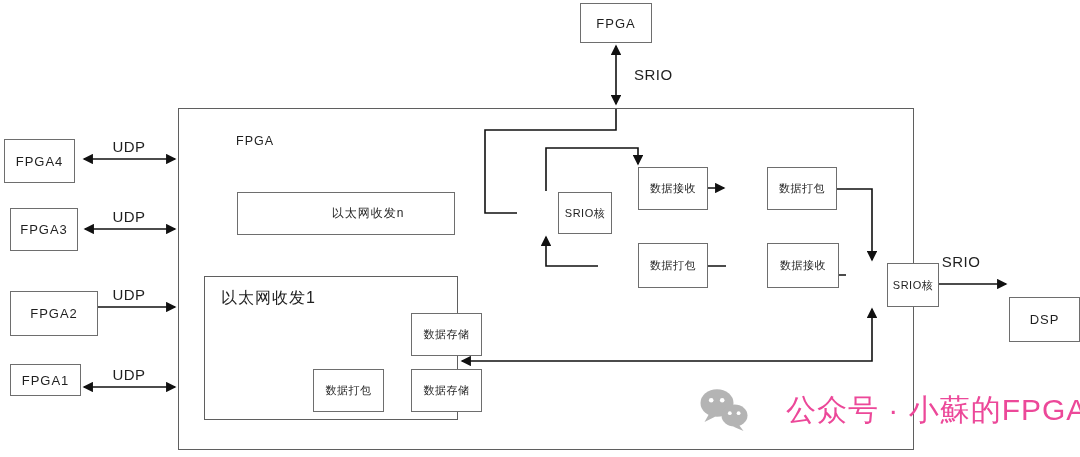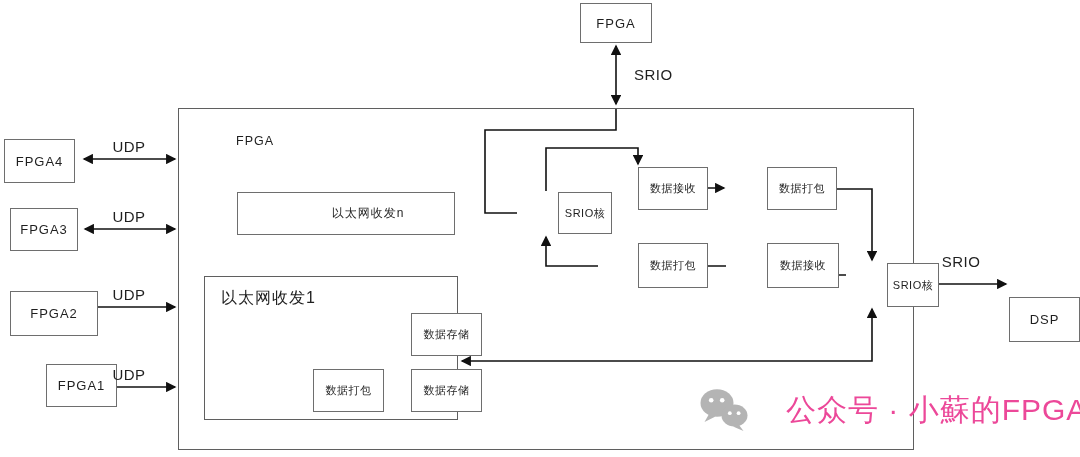--- a/index.html
+++ b/index.html
@@ -69,21 +69,21 @@
       <line x1="726" y1="266" x2="672" y2="266" marker-end="url(#ah)"></line>
       <path d="M598,266 L546,266 L546,237" marker-end="url(#ah)"></path>
       <path d="M462,361 L872,361 L872,309" marker-start="url(#ah)" marker-end="url(#ah)"></path>
     </g>
   </svg>
 
   <div class="box latin" style="left:580px; top:3px;  width:72px; height:40px;">FPGA</div>
   <div class="box latin" style="left:4px; top:139px; width:71px; height:44px;">FPGA4</div>
   <div class="box latin" style="left:10px; top:208px; width:68px; height:43px;">FPGA3</div>
   <div class="box latin" style="left:10px; top:291px; width:88px; height:45px;">FPGA2</div>
-  <div class="box latin" style="left:10px; top:364px; width:71px; height:43px;margin-left:36px;">FPGA1</div>
+  <div class="box latin" style="left:10px; top:364px; width:71px; height:32px;">FPGA1</div>
   <div class="box latin" style="left:1009px; top:261px; width:71px; height:45px;margin-top:36px;">DSP</div>
 
   <div class="inner-label" style="left:236px; top:134px;">FPGA</div>
   <div class="inner-label" style="left:221px; top:288px; font-size:16px;">以太网收发1</div>
 
   <div class="box cjk" style="left:237px; top:192px; width:218px; height:43px;padding-left:44px;">以太网收发n</div>
 
   <div class="box small-cjk" style="left:371px; top:313px; width:71px; height:43px;">数据存储</div>
   <div class="box small-cjk" style="left:273px; top:369px; width:71px; height:43px;">数据打包</div>
   <div class="box small-cjk" style="left:371px; top:369px; width:71px; height:43px;">数据存储</div>

